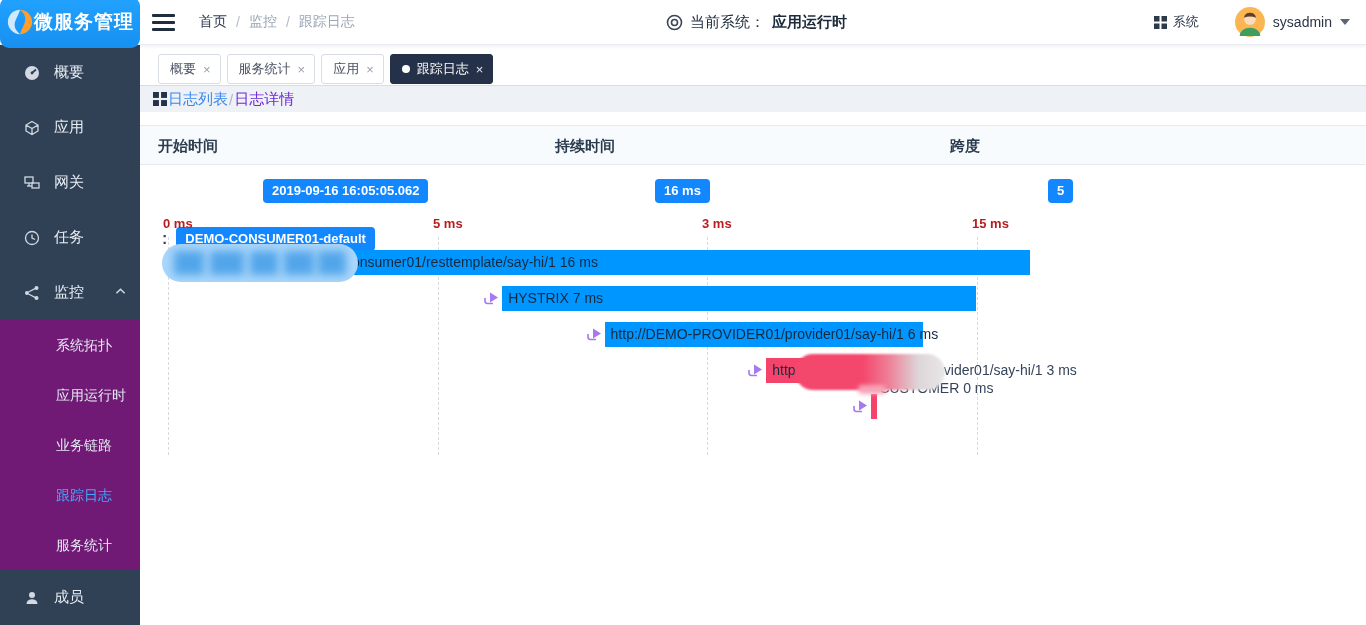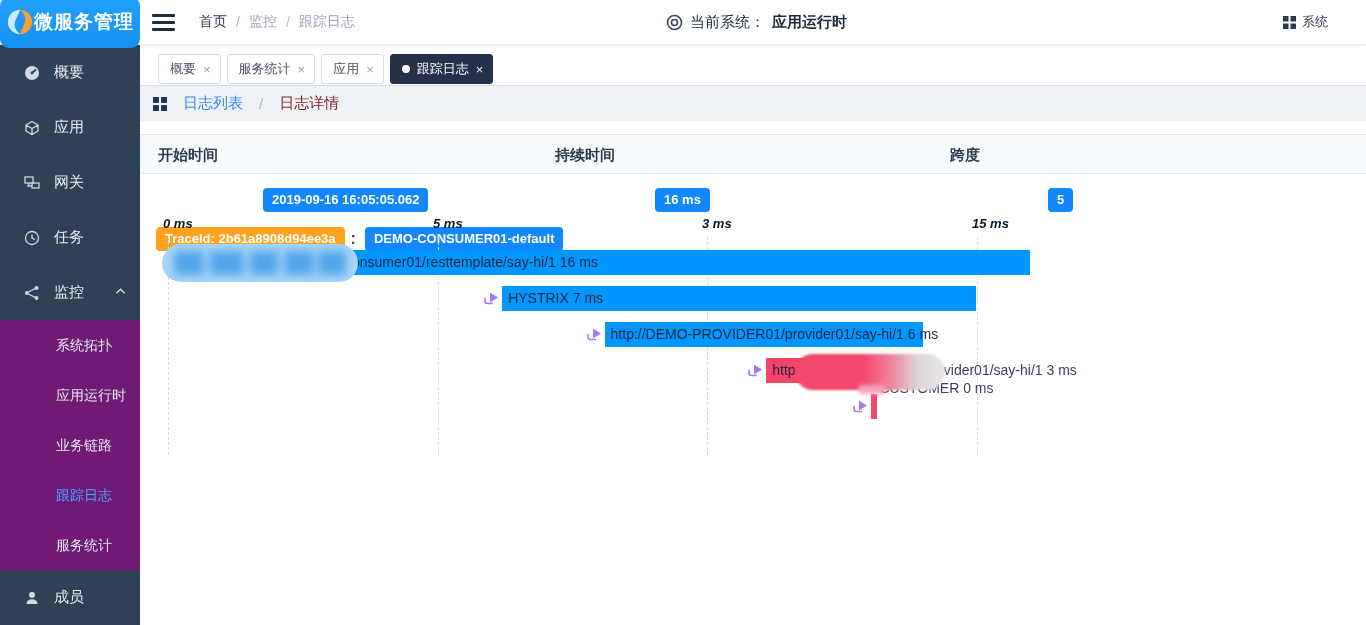--- a/index.html
+++ b/index.html
@@ -41,42 +41,42 @@
   .main { position:absolute; top:45px; left:140px; right:0; bottom:0; background:#fff; overflow:hidden; }
 
   .tabbar { height:41px; border-bottom:1px solid #d8dce5; padding:9px 0 0 18px; display:flex; gap:6px; }
   .tab { height:30px; display:flex; align-items:center; gap:7px; padding:0 9px 0 11px;
          border:1px solid #d8dce5; border-radius:3px; background:#fff; font-size:13px; color:#495060; cursor:pointer; }
   .tab .tab-x { font-size:13px; color:#97a1ae; line-height:1; cursor:pointer; }
   .tab.active { background:#243148; border-color:#243148; color:#fff; }
   .tab.active .tab-x { color:#e6ebf2; }
   .tab-dot { width:8px; height:8px; border-radius:50%; background:#fff; }
 
-  .page-crumb { height:35px; background:#eef1f6; display:flex; align-items:center; gap:16px; padding-left:13px; font-size:15px; }
+  .page-crumb { height:26px; background:#eef1f6; display:flex; align-items:center; gap:1px; padding-left:13px; font-size:15px; }
   .pc-link { color:#3788ee; cursor:pointer; }
   .pc-sep { color:#aeb6c2; }
-  .pc-cur { color:#7f1d1d; }
+  .pc-cur { color:#6d28d9; }
 
   .info-row { position:relative; height:40px; margin-top:13px; background:#f8fbfe;
               border-top:1px solid #e3eaf2; border-bottom:1px solid #e3eaf2; }
   .info-label { position:absolute; top:11px; font-size:15px; font-weight:bold; color:#2b3b4e; }
   .badge { display:inline-block; border-radius:4px; color:#fff; font-size:13px; font-weight:bold;
            padding:4px 9px; line-height:1.2; white-space:nowrap; }
   .badge.blue { background:#1287ff; }
   .info-badge { position:absolute; top:9px;margin-top:44px; }
 
   .trace-row { position:absolute; left:16px; top:182px; display:flex; align-items:center; }
   .badge.orange { background:#ffa21e; }
   .badge.pink { background:#f5446b; }
   .trace-colon { margin:0 9px 0 6px; color:#3c4858; font-weight:bold; }
   .trace-gap { width:17px; }
 
   
   .timeline { position:absolute; left:0; right:0; top:168px; height:290px; }
-  .tick-label { position:absolute; top:3px; font-size:13px; font-weight:bold; color:#0f172a;font-style:italic; }
+  .tick-label { position:absolute; top:3px; font-size:13px; font-weight:bold; color:#b91c1c; }
   .gridline { position:absolute; top:24px; height:218px; width:0; border-left:1px dashed #d6dae1; }
   .span-bar { position:absolute; height:25px; cursor:pointer; }
   .span-text { position:absolute; height:25px; line-height:25px; font-size:14px; color:#15293f; white-space:nowrap; }
   .span-tail { position:absolute; height:25px; line-height:25px; font-size:14px; color:#36445b; white-space:nowrap; }
   .span-arrow { position:absolute; width:17px; height:15px; }
 
   
   .censor-blue { position:absolute; left:22px; top:31px; width:196px; height:38px; border-radius:19px;
                  background:#a9d6fb; overflow:hidden; }
   .censor-blue i { position:absolute; top:7px; height:24px; background:#0e7fdd; opacity:.55; filter:blur(4px); }
@@ -122,20 +122,30 @@
     <div class="hdr-right">
       <div class="sys-btn">
         <svg width="13" height="13" viewBox="0 0 13 13">
           <rect x="0" y="0" width="5.5" height="5.5" fill="#2d3a4b"></rect>
             <rect x="7.5" y="0" width="5.5" height="5.5" fill="#2d3a4b"></rect>
           <rect x="0" y="7.5" width="5.5" height="5.5" fill="#2d3a4b"></rect>
             <rect x="7.5" y="7.5" width="5.5" height="5.5" fill="#2d3a4b"></rect>
         </svg>
         <span>系统</span>
       </div>
+      <div class="user-box">
+        <svg width="30" height="30" viewBox="0 0 32 32">
+          <circle cx="16" cy="16" r="16" fill="#fbb651"></circle>
+          <path d="M5 31 a11 9 0 0 1 22 0 Z" fill="#3e9e5f"></path>
+          <circle cx="16" cy="13" r="6.2" fill="#f9dcc0"></circle>
+          <path d="M9.6 11.5 a6.5 6.5 0 0 1 12.8 0 a9 4 0 0 0 -12.8 0 Z" fill="#5d4027"></path>
+        </svg>
+        <span class="user-name">sysadmin</span>
+        <span class="caret"></span>
+      </div>
     </div>
   </div>
 
   <div class="sidebar">
     <div class="side-item">
       <svg class="s-icon" viewBox="0 0 16 16">
         <circle cx="8" cy="8" r="7" fill="#d2d9e3"></circle>
           <line x1="8" y1="8" x2="12" y2="4.5" stroke="#304156" stroke-width="1.8"></line>
         <circle cx="8" cy="8" r="1.4" fill="#304156"></circle>
       </svg>
@@ -229,21 +239,20 @@
     <div class="info-row">
       <span class="info-label" style="left:18px">开始时间</span>
       <span class="badge blue info-badge" style="left:123px">2019-09-16 16:05:05.062</span>
       <span class="info-label" style="left:415px">持续时间</span>
       <span class="badge blue info-badge" style="left:515px">16 ms</span>
       <span class="info-label" style="left:810px">跨度</span>
       <span class="badge blue info-badge" style="left:908px">5</span>
     </div>
 
     <div class="trace-row">
-      <span class="badge orange">TraceId: 2b61a8908d94ee3a</span>
       <span class="trace-colon">:</span>
       <span class="badge blue">DEMO-CONSUMER01-default</span>
       <span class="trace-gap"></span>
     </div>
 
     <div class="timeline">
       <span class="tick-label" style="left:23px">0 ms</span>
       <span class="tick-label" style="left:293px">5 ms</span>
       <span class="tick-label" style="left:562px">3 ms</span>
       <span class="tick-label" style="left:832px">15 ms</span>

